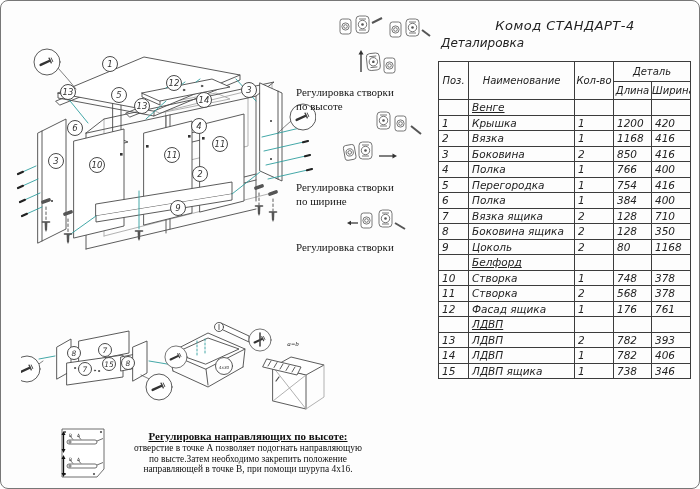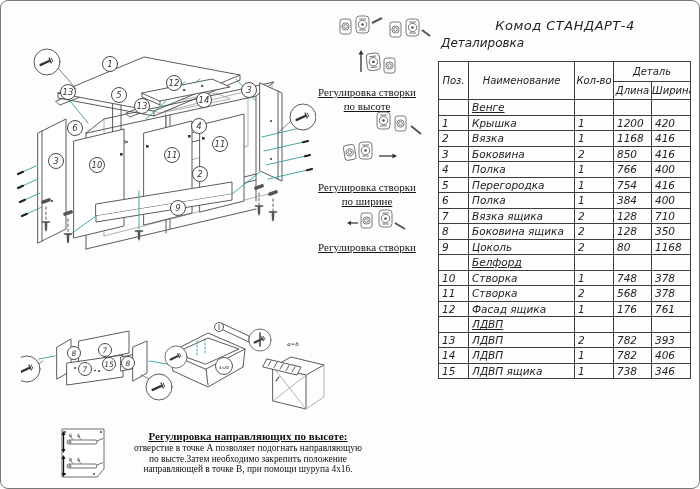--- a/index.html
+++ b/index.html
@@ -20,22 +20,22 @@
       font:italic 12px "DejaVu Sans",sans-serif;color:#222;}
   table.parts{position:absolute;left:437px;top:60px;width:252px;border-collapse:collapse;
       table-layout:fixed;font:italic 10.5px "DejaVu Sans",sans-serif;color:#222;}
   table.parts td{border:1px solid #3c3c3c;padding:0 0 0 3px;height:14.5px;overflow:hidden;
       white-space:nowrap;vertical-align:middle;}
   table.parts td.hd{text-align:center;padding:0;font-size:10px;}
   table.parts tr.h1 td{height:19px;}
   table.parts tr.h2 td{height:17px;}
   td.section-name{text-decoration:underline;padding-left:12px;}
   
-  .caption{position:absolute;text-align:center;font:11px "Liberation Serif",serif;
-      color:#151515;line-height:13.5px;text-decoration:underline;}
+  .caption{position:absolute;text-align:left;font:11px "Liberation Serif",serif;
+      color:#151515;line-height:13.5px;}
   .drawer-heading{left:88px;top:304px;width:205px;text-align:center;
       font:bold 10.5px "Liberation Serif",serif;color:#111;}
   .rail-note{left:112px;top:429px;width:270px;text-align:center;color:#111;}
   .rail-note .nh{font:bold 11px "Liberation Serif",serif;margin-bottom:1px;text-decoration:underline;}
   .rail-note .nl{font:9.4px "Liberation Serif",serif;line-height:10.6px;}
 </style>
 </head>
 <body>
 
 <div class="page">

